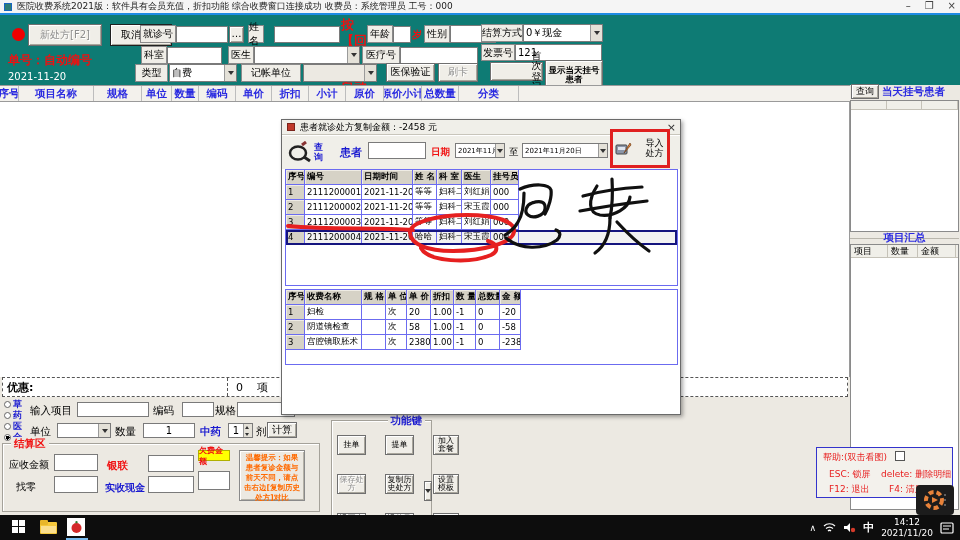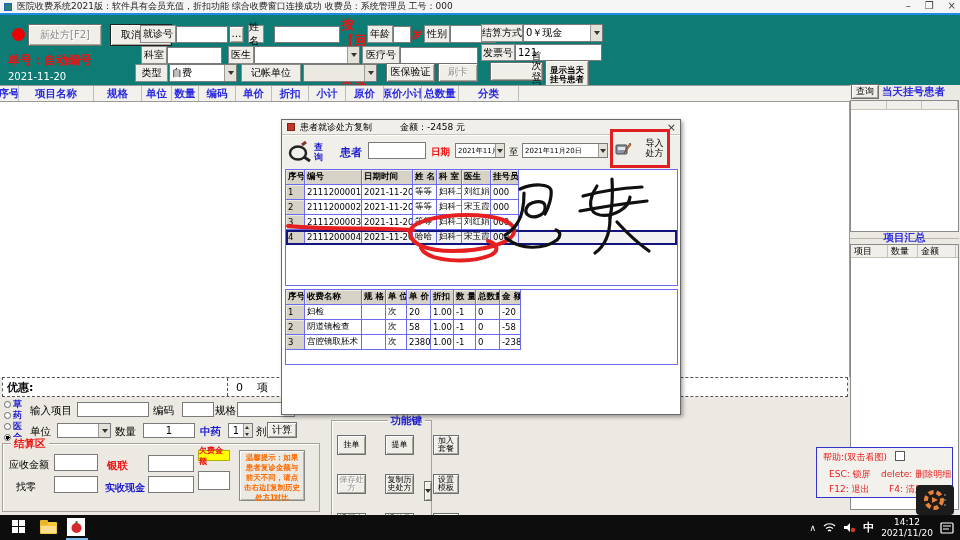--- a/index.html
+++ b/index.html
@@ -161,21 +161,21 @@
       <span class="dd"></span>
     </div>
   <div class="abs label-box" style="left:241px;top:64px;width:60px;height:18px;">记帐单位</div>
   <div class="abs combo" style="left:303px;top:64px;width:74px;height:18px;background:#ece9e2;">
       <span class="val"></span>
       <span class="dd"></span>
     </div>
   <div class="abs btn" style="left:386px;top:63px;width:49px;height:19px;">医保验证</div>
   <div class="abs btn disabled" style="left:438px;top:63px;width:40px;height:19px;">刷卡</div>
   <div class="abs btn" style="left:490px;top:62px;width:53px;height:19px;padding-left:40px;">首次登记</div>
-  <div class="abs btn" style="left:545px;top:60px;width:44px;height:24px;font-size:8.5px;font-weight:bold;word-break:break-all;padding:14px 2px;">显示当天挂号患者</div>
+  <div class="abs btn" style="left:545px;top:60px;width:58px;height:24px;font-size:8.5px;font-weight:bold;word-break:break-all;padding:14px 2px;">显示当天挂号患者</div>
 
   <div class="abs main-thead" id="main-headers">
       <div class="mh-cell" style="width: 19px;">序号</div>
       <div class="mh-cell" style="width: 75px;">项目名称</div>
       <div class="mh-cell" style="width: 48px;">规格</div>
       <div class="mh-cell" style="width: 30px;">单位</div>
       <div class="mh-cell" style="width: 27px;">数量</div>
       <div class="mh-cell" style="width: 37px;">编码</div>
       <div class="mh-cell" style="width: 36px;">单价</div>
       <div class="mh-cell" style="width: 37px;">折扣</div>
@@ -307,21 +307,21 @@
       <circle cx="23" cy="8" r="1" fill="#777"></circle>
         <circle cx="23" cy="13" r="1" fill="#777"></circle>
         <circle cx="23" cy="18" r="1" fill="#777"></circle>
     </svg>
   </div>
 
   <div class="abs dialog">
     <div class="dlg-title">
       <span class="dicon"></span>
       <span>患者就诊处方复制</span>
-      <span style="margin-left:28px;">金额：-2458 元</span>
+      <span style="">金额：-2458 元</span>
       <span class="dlg-close">×</span>
     </div>
     <div class="dlg-toolbar">
       <div class="qbtn">
         <svg width="24" height="24" viewBox="0 0 24 24">
           <ellipse cx="10" cy="12" rx="8" ry="6.5" fill="none" stroke="#222" stroke-width="2.5"></ellipse>
           <line x1="16" y1="16" x2="22" y2="20" stroke="#222" stroke-width="3"></line>
           <line x1="14" y1="4" x2="18" y2="1" stroke="#833" stroke-width="3"></line>
         </svg>
         <span class="qtext" style="width:11px;word-break:break-all;">查询</span>

